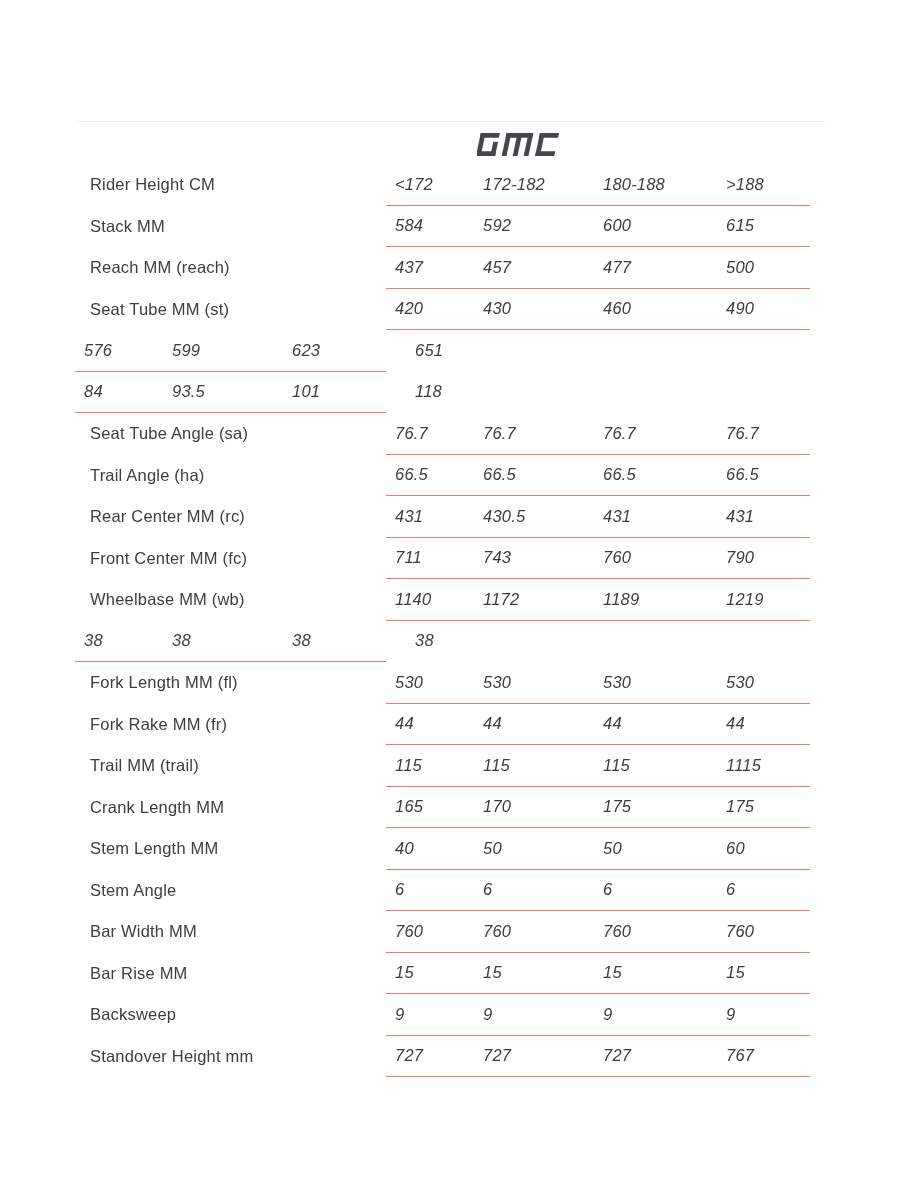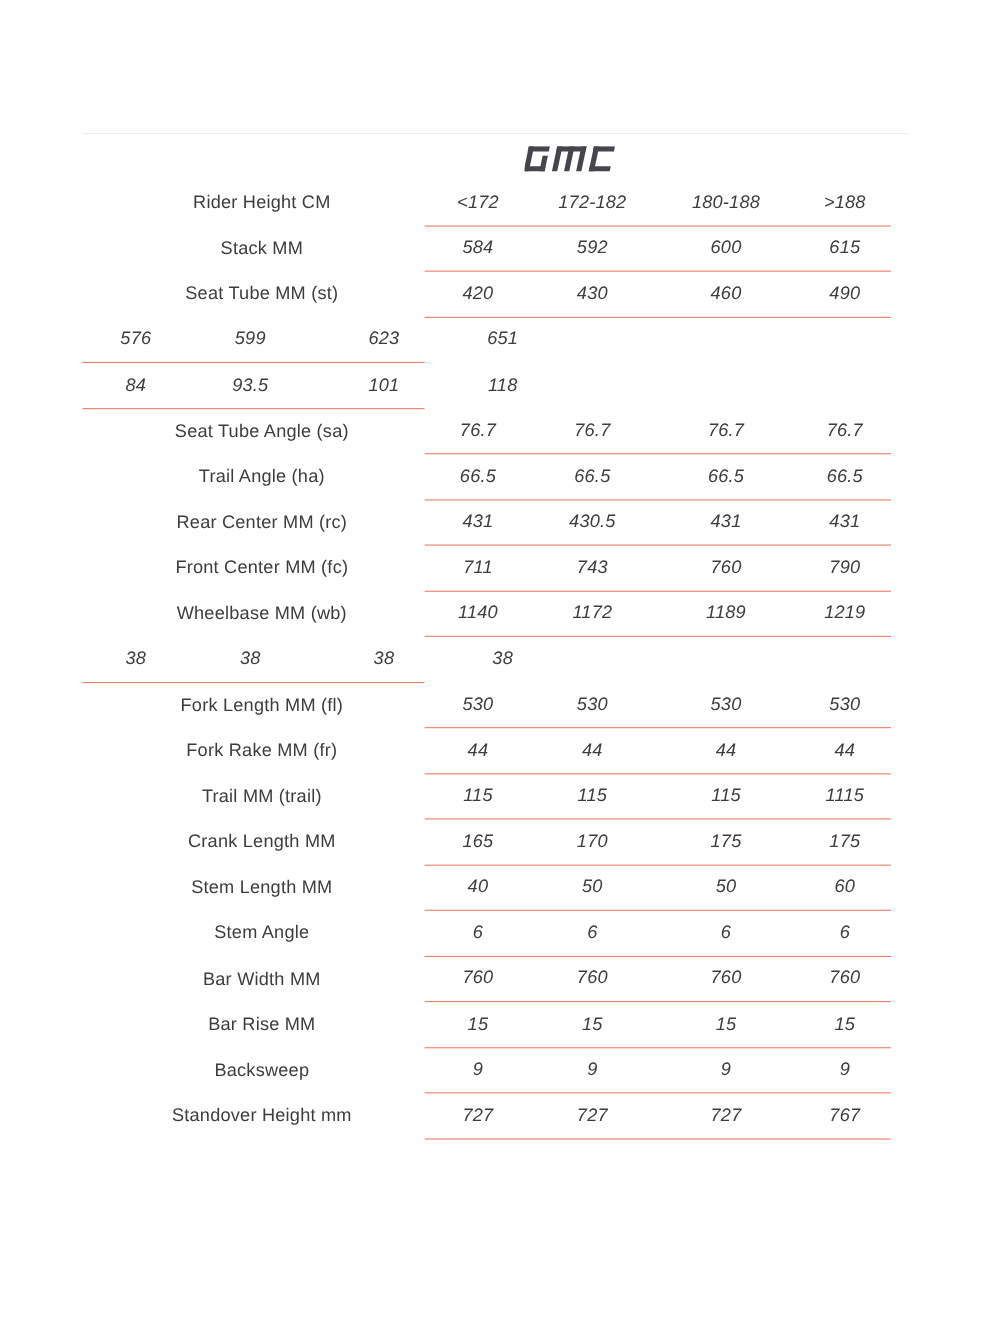--- a/index.html
+++ b/index.html
@@ -20,21 +20,20 @@
     height: 1200px;
     background: var(--bg);
     overflow: hidden;
   }
   .content {
     position: absolute;
     left: 75px;
     right: 75px;
     top: 121px;
     border-top: 1px solid var(--divider);
-    text-align: center;
   }
   .logo-row {
     height: 42px;
     position: relative;
   }
   .logo {
     position: absolute;
     left: 402px;
     top: 11px;
     width: 84px;
@@ -113,20 +112,29 @@
   <div class="row">
     <div class="row-label">Stack MM</div>
     <div class="values">
       <span class="cell">584</span>
       <span class="cell">592</span>
       <span class="cell">600</span>
       <span class="cell">615</span>
     </div>
   </div>
 
+  <div class="row">
+    <div class="row-label">Reach MM (reach)</div>
+    <div class="values">
+      <span class="cell">437</span>
+      <span class="cell">457</span>
+      <span class="cell">477</span>
+      <span class="cell">500</span>
+    </div>
+  </div>
 
   <div class="row">
     <div class="row-label">Seat Tube MM (st)</div>
     <div class="values">
       <span class="cell">420</span>
       <span class="cell">430</span>
       <span class="cell">460</span>
       <span class="cell">490</span>
     </div>
   </div>

